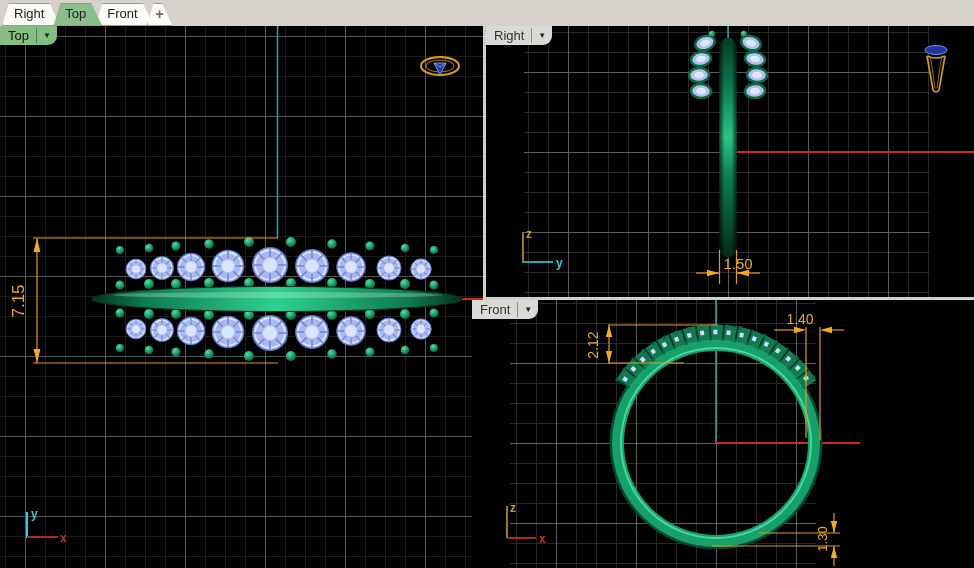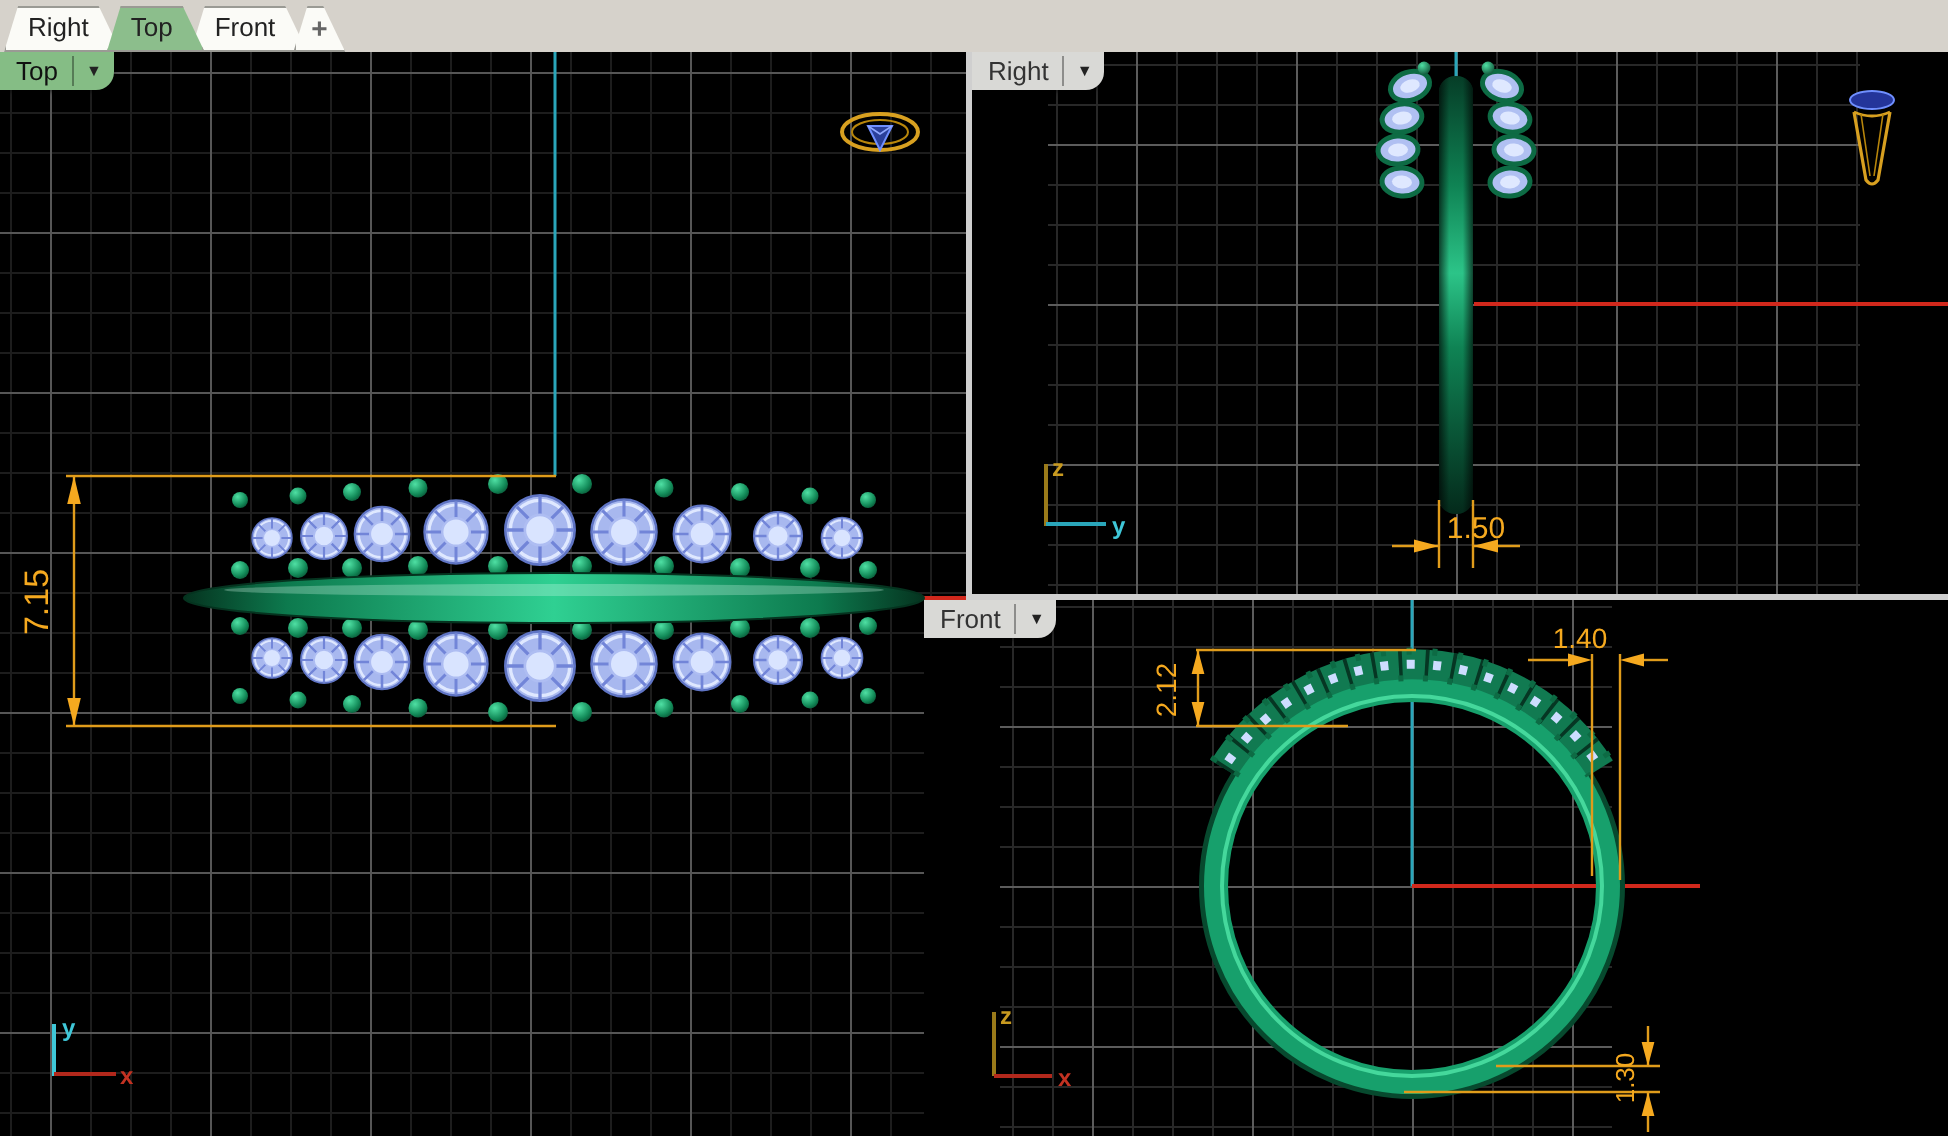--- a/index.html
+++ b/index.html
@@ -16,21 +16,21 @@
   .tab.active{background:#8cbe8c;z-index:3;}
   .tab.plus{width:26px;padding:0;text-align:center;color:#666;font-size:14px;font-weight:bold;}
 
   
   .work{position:absolute;left:0;top:26px;width:974px;height:542px;}
   .viewport{position:absolute;background:#000;overflow:hidden;}
   .vp-top{left:0;top:0;width:483px;height:542px;}
   .vsplit{position:absolute;left:483px;top:0;width:3px;height:542px;background:#cfcfcf;cursor:col-resize;}
   .vp-right{left:486px;top:0;width:488px;height:271px;}
   .hsplit{position:absolute;left:486px;top:271px;width:488px;height:3px;background:#cfcfcf;cursor:row-resize;}
-  .vp-front{left:462px;top:274px;width:388px;height:268px;}
+  .vp-front{left:472px;top:274px;width:388px;height:268px;}
 
   .grid-layer{position:absolute;pointer-events:none;
     background-image:
       linear-gradient(to right,#565656 1px,transparent 1px),
       linear-gradient(to bottom,#565656 1px,transparent 1px),
       linear-gradient(to right,#1d1d1d 1px,transparent 1px),
       linear-gradient(to bottom,#1d1d1d 1px,transparent 1px);
     background-size:80px 80px,80px 80px,20px 20px,20px 20px;}
   .vp-top .grid-layer{inset:0;background-position:25px 10px,25px 10px,5px 10px,5px 10px;}
   .vp-right .grid-layer{left:38px;right:44px;top:0;bottom:0;

